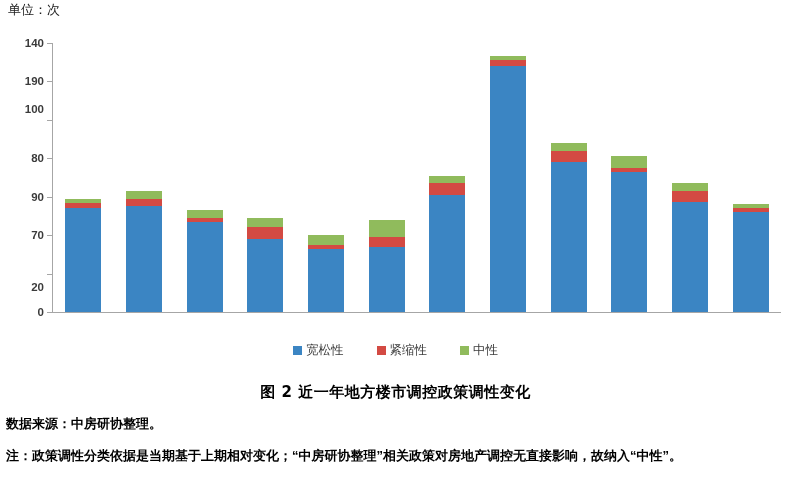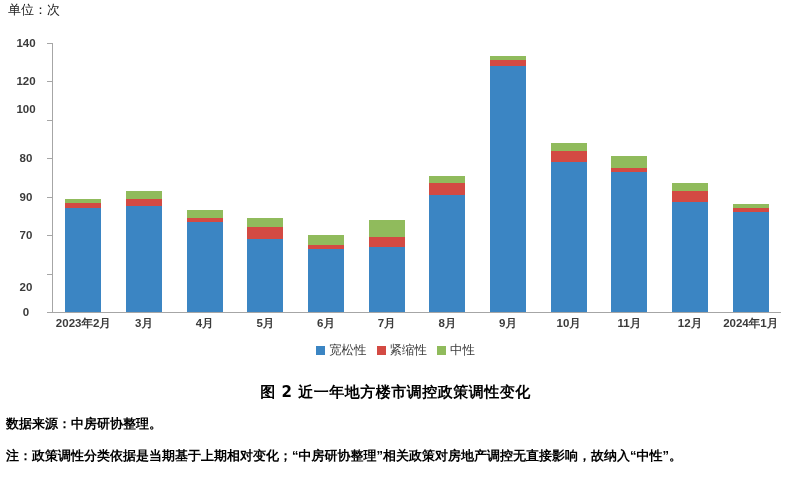--- a/index.html
+++ b/index.html
@@ -34,21 +34,21 @@
     top: 36px;
     width: 791px;
     height: 300px;
   }
 
   
   .ytick {
     position: absolute;
     right: 0;
     width: 36px;
-    text-align: center;
+    text-align: right;
     font-size: 11.5px;
     font-weight: bold;
     color: #3b3b3b;
     line-height: 10px;
     transform: translateY(-5px);
   }
   #y-axis-labels {
     position: absolute;
     left: 0;
     top: 0;
@@ -126,21 +126,21 @@
 
   
   #legend {
     position: absolute;
     left: 0;
     top: 342px;
     width: 791px;
     display: flex;
     justify-content: center;
     align-items: center;
-    gap: 10px;
+    gap: 33px;
   }
   .legend-item {
     display: flex;
     align-items: center;
     gap: 4px;
     font-size: 12.5px;
     color: #3b3b3b;
     white-space: nowrap;
   }
   .legend-swatch {
@@ -189,21 +189,21 @@
 
 <div id="chart-area">
 
   <div id="y-axis-labels">
       <div class="ytick" style="top: 276px;">0</div>
       <div class="ytick" style="top: 251px;">20</div>
       <div class="ytick" style="top: 199.143px;">70</div>
       <div class="ytick" style="top: 160.714px;">90</div>
       <div class="ytick" style="top: 122.286px;">80</div>
       <div class="ytick" style="top: 73px;">100</div>
-      <div class="ytick" style="top: 45.4286px;">120</div>
+      <div class="ytick" style="top: 45.4286px;">190</div>
       <div class="ytick" style="top: 7px;">140</div>
     </div>
   <div id="y-axis-line"></div>
   <div id="x-axis-line"></div>
 
   <div id="plot">
       <div class="bar-slot" style="left: 0px; width: 60.6667px;">
         <div class="bar">
           <div class="seg" style="height: 103.757px; background: rgb(59, 133, 195);"></div>
           <div class="seg" style="height: 5.76429px; background: rgb(211, 74, 67);"></div>
@@ -282,34 +282,20 @@
       </div>
       <div class="bar-slot" style="left: 667.333px; width: 60.6667px;">
         <div class="bar">
           <div class="seg" style="height: 99.9143px; background: rgb(59, 133, 195);"></div>
           <div class="seg" style="height: 3.84286px; background: rgb(211, 74, 67);"></div>
           <div class="seg" style="height: 3.84286px; background: rgb(144, 187, 92);"></div>
         </div>
       </div>
     </div>
 
-  <div id="x-axis-labels">
-      <div class="xtick" style="left: 30.3333px;">2023年2月</div>
-      <div class="xtick" style="left: 91px;">3月</div>
-      <div class="xtick" style="left: 151.667px;">4月</div>
-      <div class="xtick" style="left: 212.333px;">5月</div>
-      <div class="xtick" style="left: 273px;">6月</div>
-      <div class="xtick" style="left: 333.667px;">7月</div>
-      <div class="xtick" style="left: 394.333px;">8月</div>
-      <div class="xtick" style="left: 455px;">9月</div>
-      <div class="xtick" style="left: 515.667px;">10月</div>
-      <div class="xtick" style="left: 576.333px;">11月</div>
-      <div class="xtick" style="left: 637px;">12月</div>
-      <div class="xtick" style="left: 697.667px;">2024年1月</div>
-    </div>
 <div class="ytickmark" style="top: 276px;"></div>
     <div class="ytickmark" style="top: 237.571px;"></div>
     <div class="ytickmark" style="top: 199.143px;"></div>
     <div class="ytickmark" style="top: 160.714px;"></div>
     <div class="ytickmark" style="top: 122.286px;"></div>
     <div class="ytickmark" style="top: 83.8571px;"></div>
     <div class="ytickmark" style="top: 45.4286px;"></div>
     <div class="ytickmark" style="top: 7px;"></div>
   </div>
 

